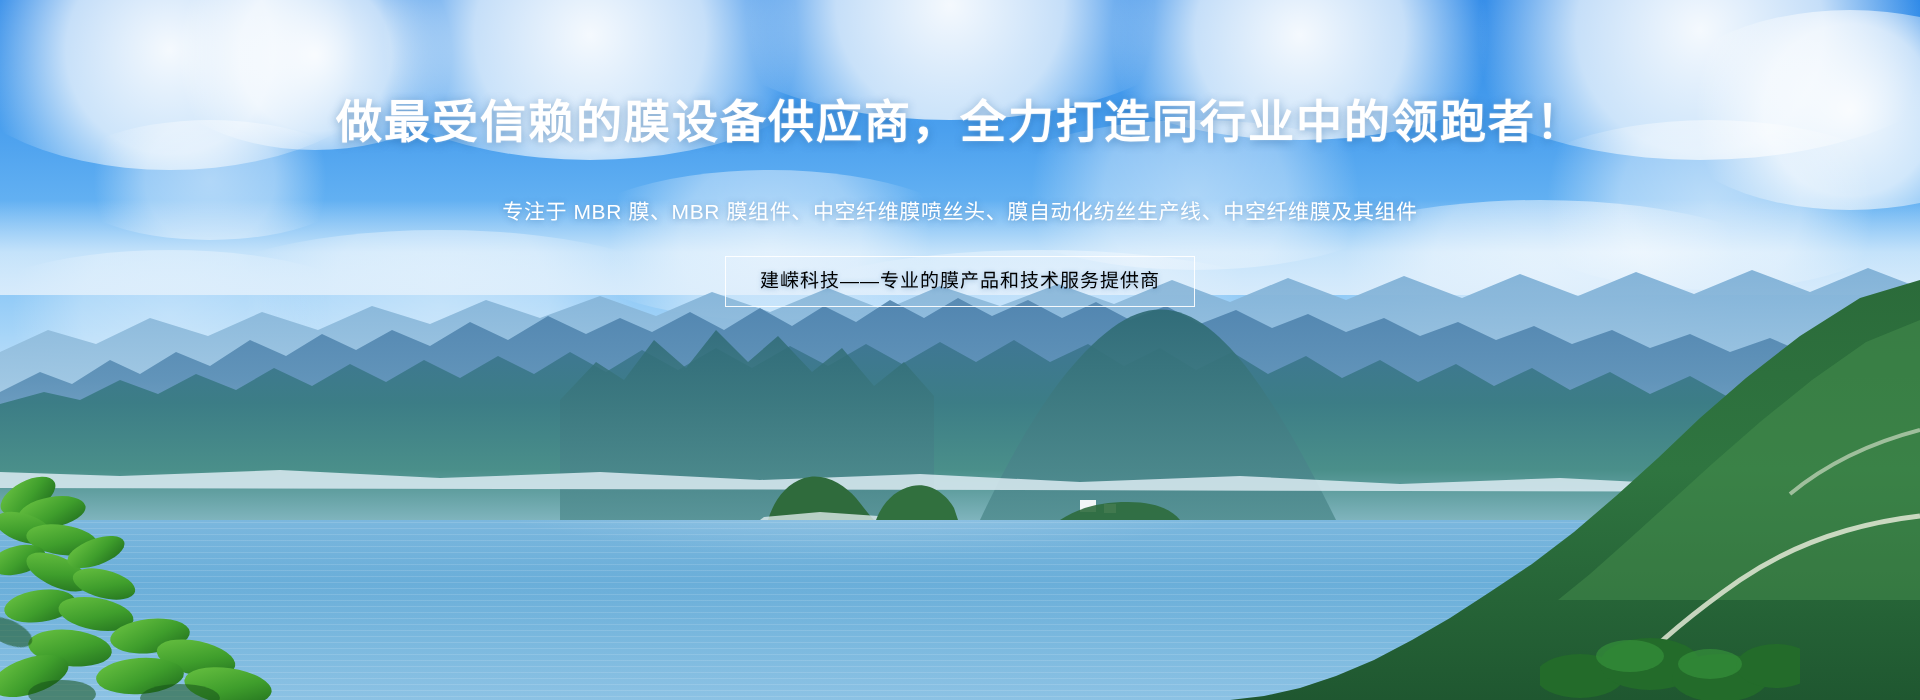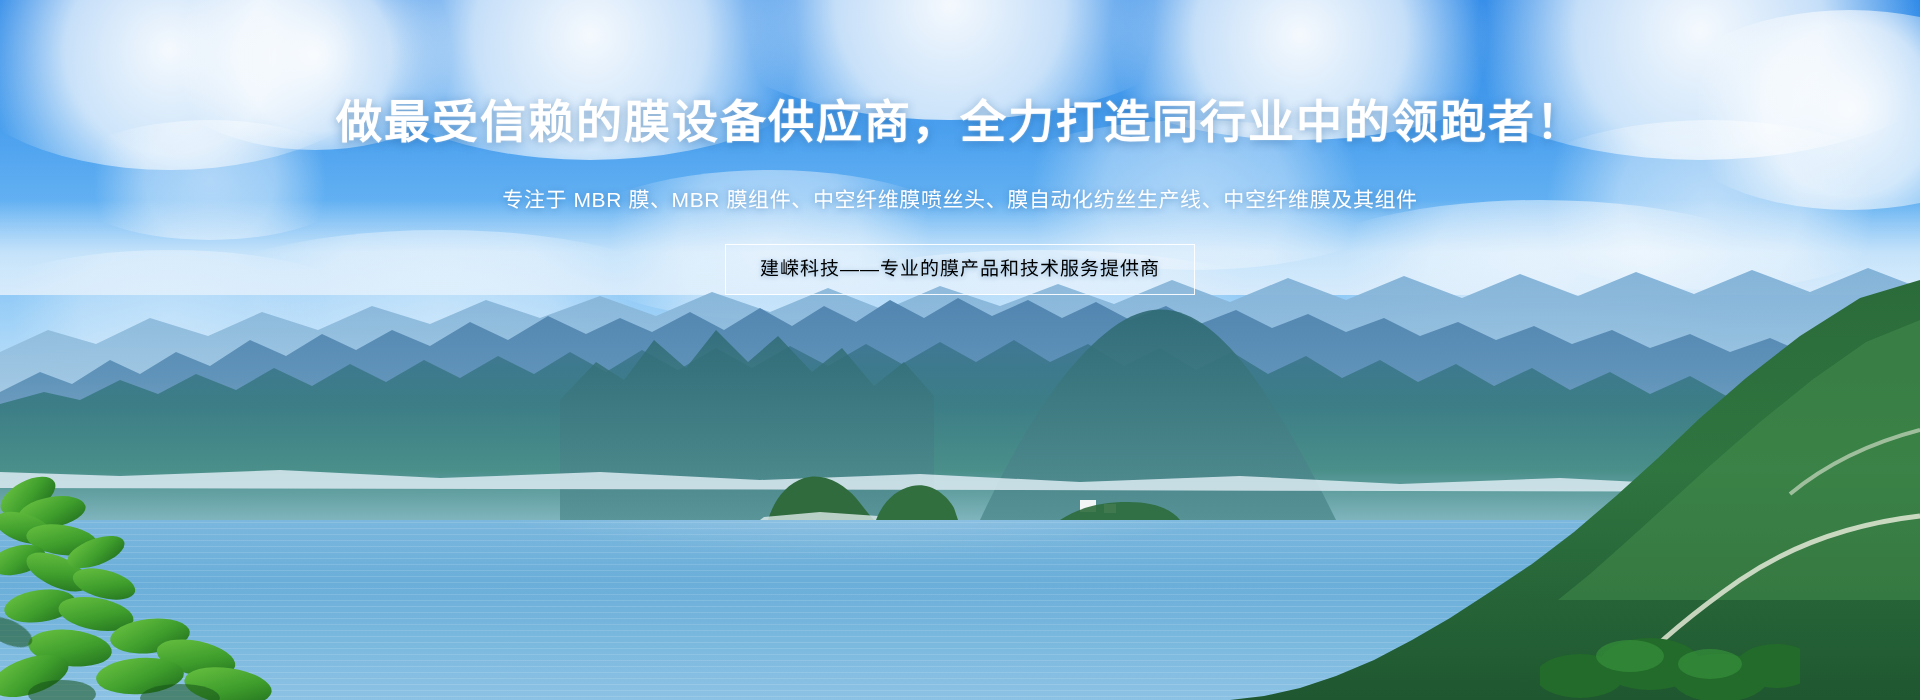--- a/index.html
+++ b/index.html
@@ -117,21 +117,21 @@
     margin:0;
     color:#ffffff;
     font-size:46px;
     line-height:1.15;
     font-weight:700;
     letter-spacing:2px;
     text-shadow:0 2px 10px rgba(22,86,150,.45), 0 0 2px rgba(255,255,255,.6);
     white-space:nowrap;
   }
   .subline{
-    margin:36px 0 0 0;
+    margin:48px 0 0 0;
     color:#ffffff;
     font-size:21px;
     line-height:1.4;
     letter-spacing:.6px;
     font-weight:400;
     text-shadow:0 1px 6px rgba(30,92,152,.45);
     white-space:nowrap;
   }
   .tagwrap{margin-top:30px;}
   .tagbox{

